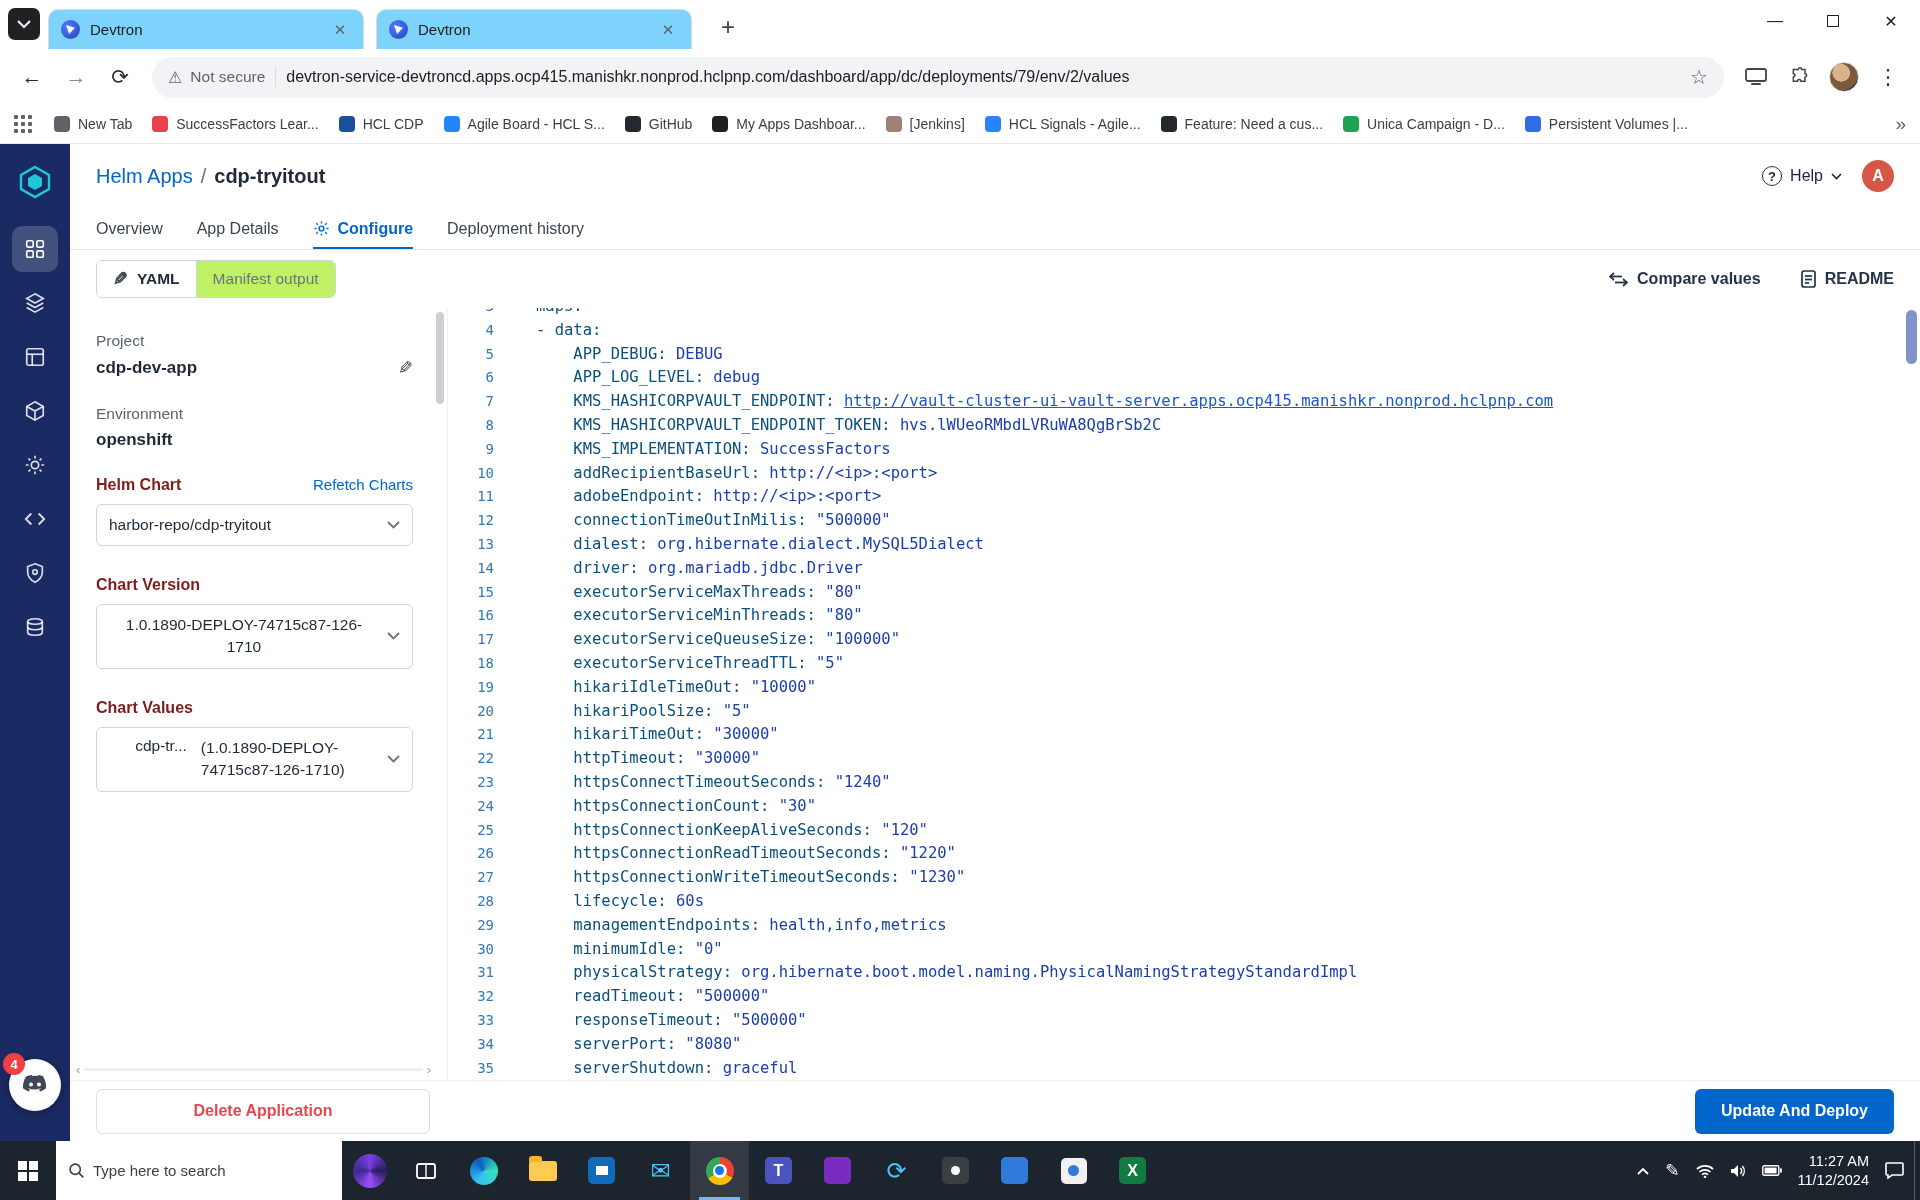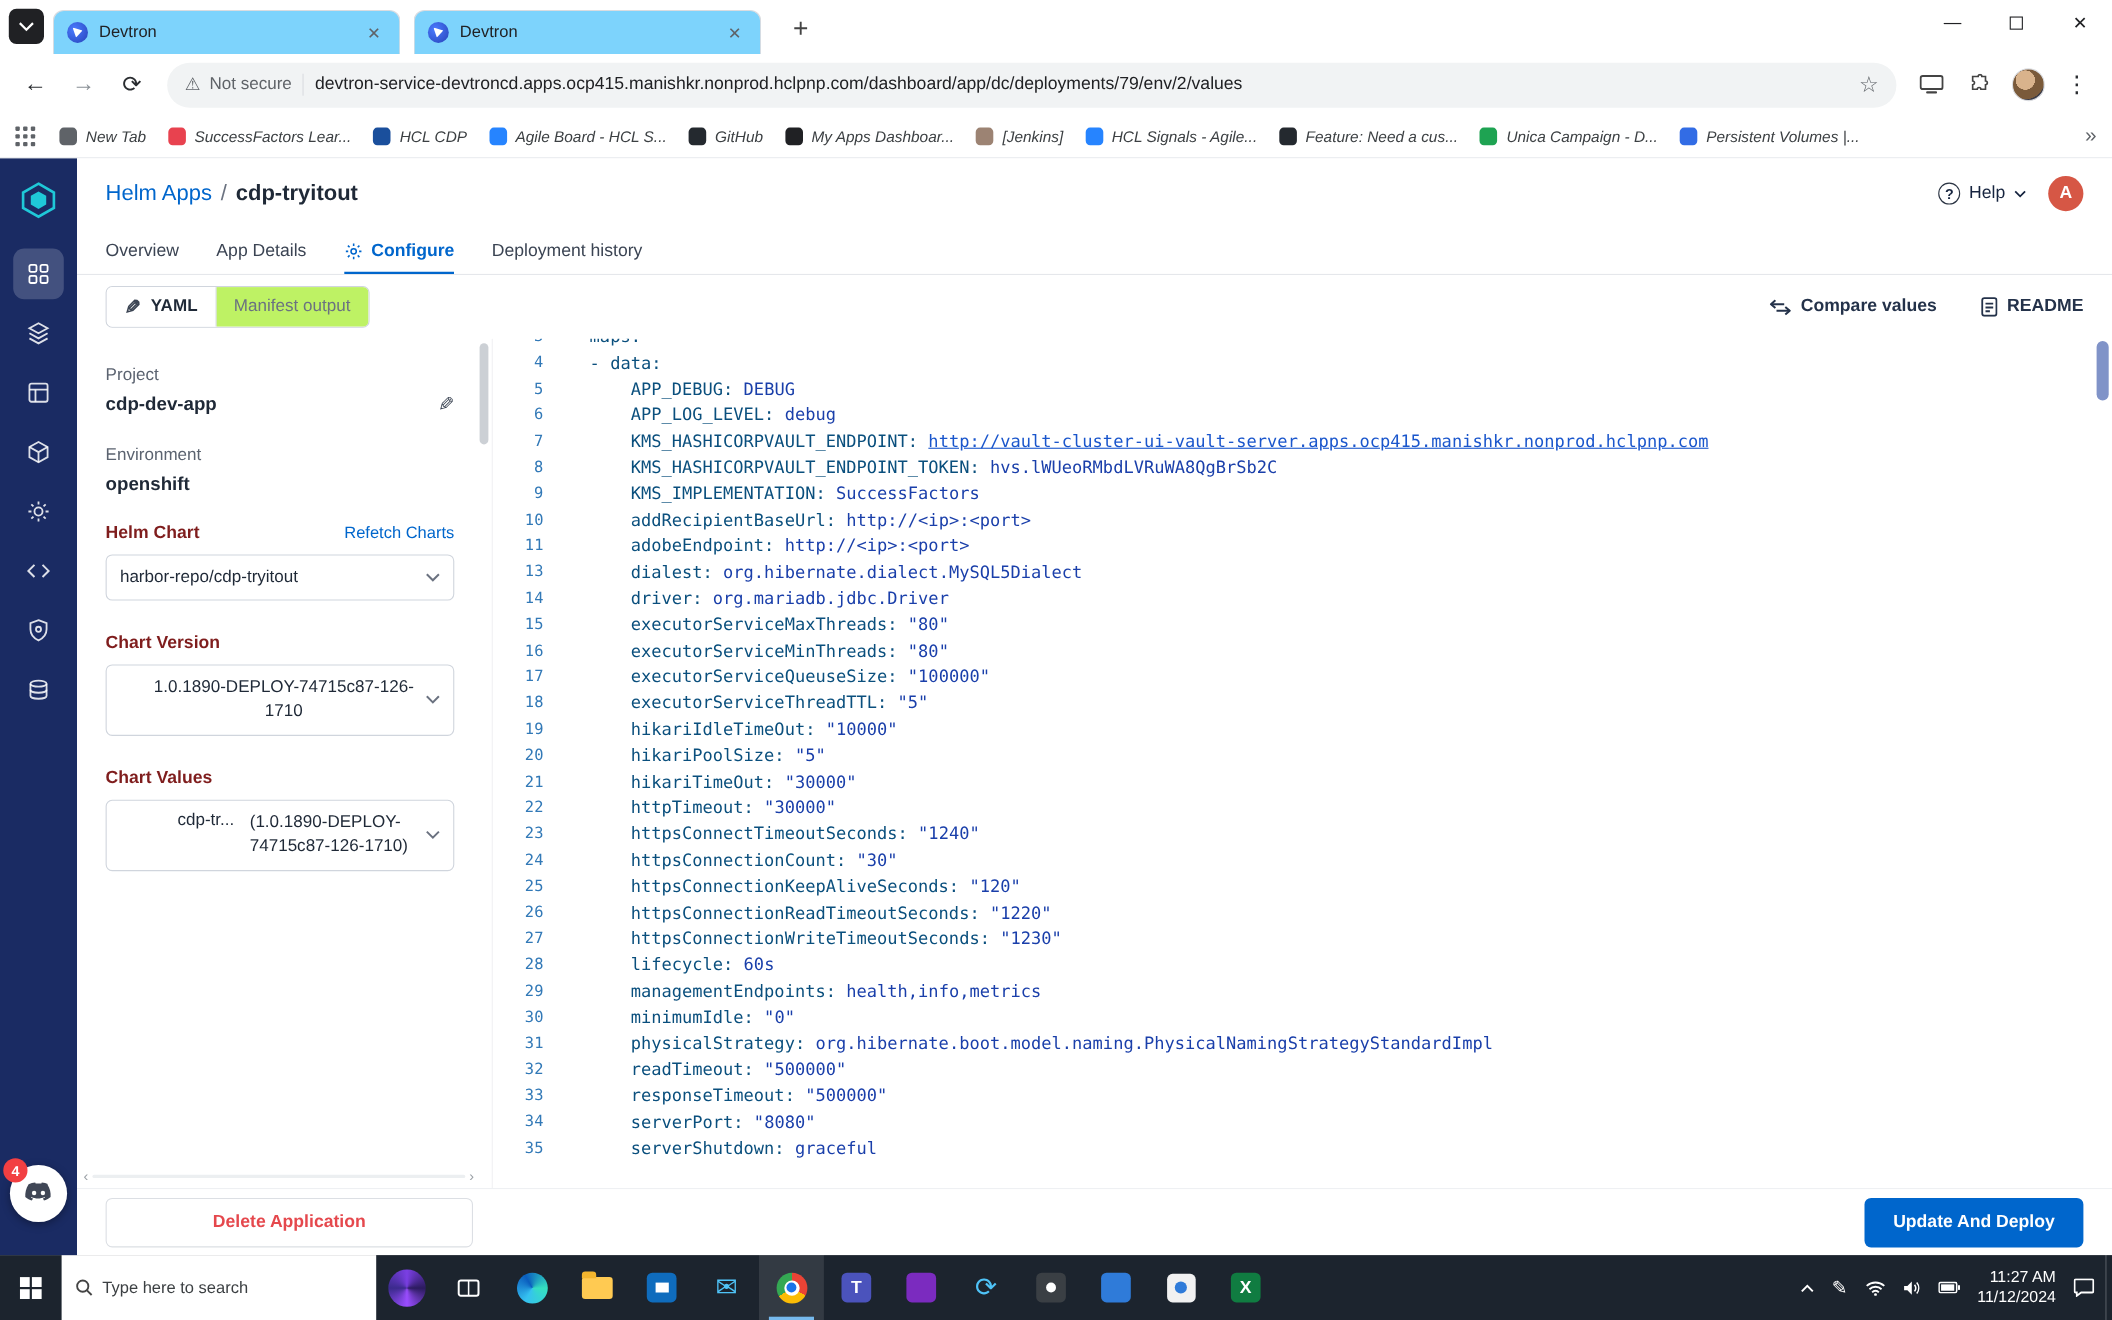--- a/index.html
+++ b/index.html
@@ -30,21 +30,21 @@
   .sec-chip .warn { font-size:16px; }
   .omni-divider { width:1px; height:20px; background:#dadce0; }
   .url { flex:1; font-size:16px; color:#202124; white-space:nowrap; overflow:hidden; }
   .omni-star { font-size:20px; color:#5f6368; }
   .avatar-photo { width:30px; height:30px; border-radius:50%; background:radial-gradient(circle at 40% 35%, #d9b38c 0 35%, #7a5a3a 36% 70%, #3c3c46 71%); border:1px solid #dadce0; }
 
   
   .bookmarks { height:39px; background:#fff; border-bottom:1px solid #e4e7eb; display:flex; align-items:center; padding:0 14px; gap:20px; }
   .apps-grid { display:grid; grid-template-columns:repeat(3,4px); grid-gap:3px; margin-right:2px; }
   .apps-grid i { width:4px; height:4px; background:#5f6368; border-radius:1px; }
-  .bm { display:flex; align-items:flex-end; gap:8px; white-space:nowrap;font-style:italic; }
+  .bm { display:flex; align-items:flex-end; gap:8px; white-space:nowrap; }
   .bm-ico { width:16px; height:16px; border-radius:4px; flex:none; }
   .bm-label { font-size:14px; color:#3c4043; }
   .bm-more { margin-left:auto; font-size:19px; color:#5f6368; }
 
   
   .workspace { flex:1; display:flex; min-height:0; }
   .rail { width:70px; background:#1a2b63; display:flex; flex-direction:column; align-items:center; padding-top:18px; position:relative; flex:none; }
   .rail-logo { width:40px; height:40px; display:flex; align-items:center; justify-content:center; }
   .rail-items { margin-top:24px; display:flex; flex-direction:column; gap:8px; align-items:center; }
   .rail-item { width:46px; height:46px; border-radius:10px; display:flex; align-items:center; justify-content:center; color:rgba(255,255,255,.85); }
@@ -84,21 +84,21 @@
   .f-label { font-size:15.5px; color:#5b6370; margin-bottom:7px; }
   .f-value { font-size:17px; color:#1f2937; font-weight:700; }
   .f-row { display:flex; align-items:center; justify-content:space-between; }
   .edit-glyph { font-size:18px; color:#3b4453; transform:scaleX(-1); }
   .field { margin-bottom:26px; }
   .label-row { display:flex; align-items:baseline; justify-content:space-between; margin-bottom:4px; }
   .strong-label { font-size:16px; color:#7f1d1d; font-weight:600; }
   .link { color:#0066cc; }
   .refetch { font-size:15px; }
   .select { margin-top:10px; border:1px solid #d0d5dd; border-radius:6px; min-height:42px; display:flex; align-items:center; justify-content:space-between; gap:8px; padding:9px 12px; font-size:15.5px; color:#1f2937; }
-  .sel-wrap { flex:1; display:flex; justify-content:flex-end; gap:14px; flex-wrap:wrap; text-align:center; }
+  .sel-wrap { flex:1; display:flex; justify-content:center; gap:14px; flex-wrap:wrap; text-align:center; }
   .wrap-240 { display:inline-block; max-width:242px; text-align:center; line-height:1.45; }
   .wrap-150 { display:inline-block; max-width:152px; text-align:left; line-height:1.45; }
   .chev { color:#6b7280; flex:none; }
   .panel-vscroll { position:absolute; right:3px; top:4px; width:8px; height:92px; background:#ccd0d5; border-radius:4px; }
   .panel-hscroll { position:absolute; bottom:4px; left:6px; right:16px; height:14px; display:flex; align-items:center; justify-content:space-between; color:#9aa0a6; font-size:13px; }
   .panel-hscroll .track { flex:1; height:3px; background:#eceff1; margin:0 4px; border-radius:2px; }
 
   
   .editor { flex:1; position:relative; overflow:hidden; font-family:"DejaVu Sans Mono", monospace; border-left:1px solid #f0f1f3; }
   .editor-track { position:absolute; left:0; right:0; top:-13px; }
@@ -516,20 +516,24 @@
                 <span class="ln">9</span>
                 <span class="code"><span class="k">    KMS_IMPLEMENTATION:</span> <span class="v">SuccessFactors</span></span>
               </div>
               <div class="cl">
                 <span class="ln">10</span>
                 <span class="code"><span class="k">    addRecipientBaseUrl:</span> <span class="v">http://&lt;ip&gt;:&lt;port&gt;</span></span>
               </div>
               <div class="cl">
                 <span class="ln">11</span>
                 <span class="code"><span class="k">    adobeEndpoint:</span> <span class="v">http://&lt;ip&gt;:&lt;port&gt;</span></span>
+              </div>
+              <div class="cl">
+                <span class="ln">12</span>
+                <span class="code"><span class="k">    connectionTimeOutInMilis:</span> <span class="v">"500000"</span></span>
               </div>
               <div class="cl">
                 <span class="ln">13</span>
                 <span class="code"><span class="k">    dialest:</span> <span class="v">org.hibernate.dialect.MySQL5Dialect</span></span>
               </div>
               <div class="cl">
                 <span class="ln">14</span>
                 <span class="code"><span class="k">    driver:</span> <span class="v">org.mariadb.jdbc.Driver</span></span>
               </div>
               <div class="cl">

